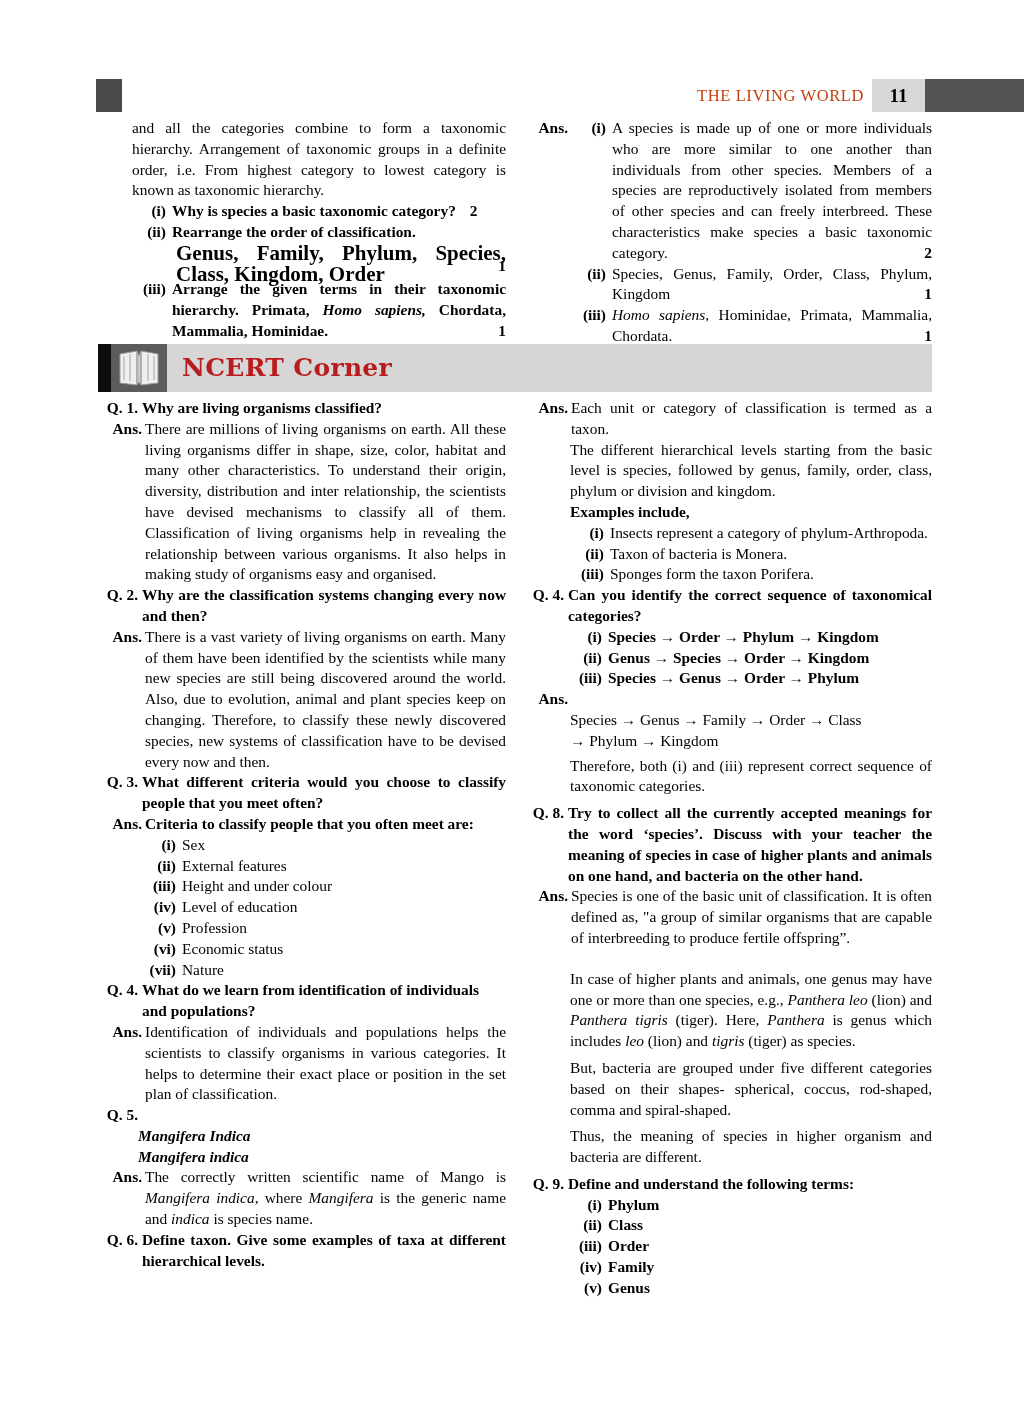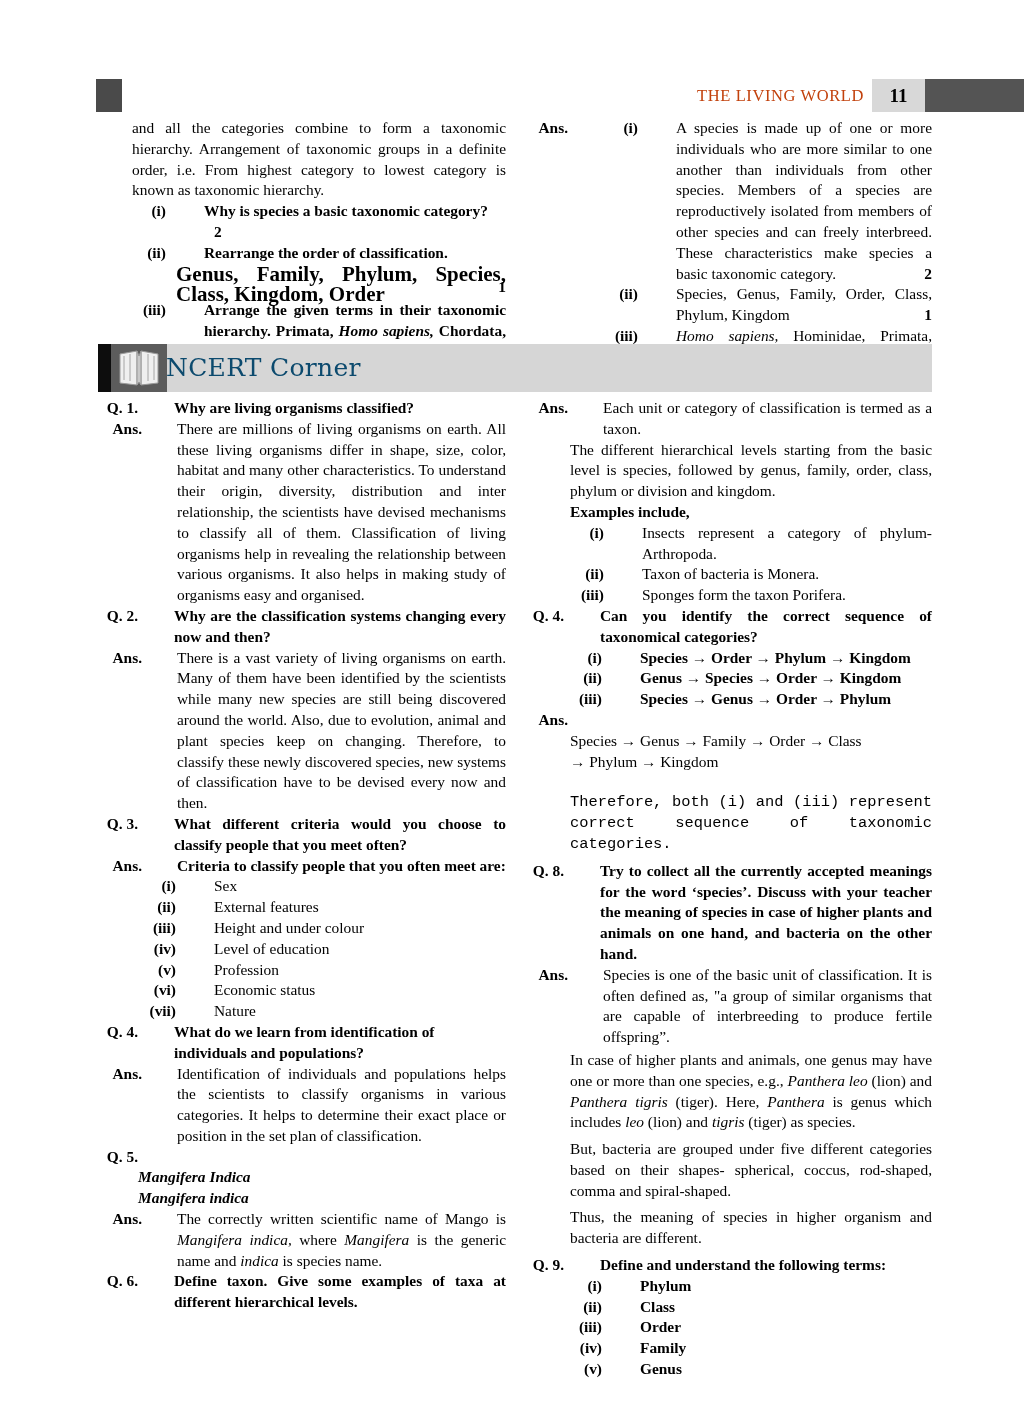--- a/index.html
+++ b/index.html
@@ -86,21 +86,20 @@
   }
   .bold { font-weight: bold; }
   .ital { font-style: italic; }
 
   
   .row {
     display: flex;
     align-items: flex-start;
     font-size: 15.4px;
     line-height: 20.8px;
-    gap: 32px;
   }
   .row .lbl {
     flex: 0 0 auto;
     text-align: right;
     white-space: nowrap;
     font-weight: bold;
   }
   .row .txt {
     flex: 1 1 auto;
     text-align: justify;
@@ -139,27 +138,27 @@
   .ncert-iconbox {
     position: absolute;
     left: 13px;
     top: 0;
     width: 56px;
     height: 48px;
     background: #5c5c5c;
   }
   .ncert-title {
     position: absolute;
-    left: 68px;
+    left: 84px;
     top: 9px;
     font-family: "DejaVu Serif", "Liberation Serif", serif;
-    font-weight: normal;
+    font-weight: bold;
     font-size: 25px;
     letter-spacing: 0.3px;
-    color: #0c4a6e;
+    color: #b91c1c;
   }
 </style>
 </head>
 <body>
 
 <div class="page-header">
   <div class="header-left-block"></div>
   <div class="header-title">THE LIVING WORLD</div>
   <div class="header-pagenum-box"></div>
   <div class="header-pagenum">11</div>
@@ -366,33 +365,33 @@
     </div>
   </div>
   <div class="row">
     <span class="lbl w-answ">Ans.</span>
   </div>
   <div class="indent-blk3">
     <div style="font-size:15.4px;line-height:20.8px;display:flex;justify-content:space-between;">
       <span>Species → Genus → Family → Order → Class</span>
     </div>
     <div style="font-size:15.4px;line-height:20.8px;">→ Phylum → Kingdom</div>
-    <p class="body-text" style="margin-top:20px;font-family:Liberation Mono, monospace;">Therefore, both (i) and (iii) represent correct sequence of taxonomic categories.</p>
+    <p class="body-text" style="margin-top:4px;">Therefore, both (i) and (iii) represent correct sequence of taxonomic categories.</p>
   </div>
 
   <div class="row" style="margin-top:6px;">
     <span class="lbl w-q">Q. 8.</span>
     <span class="txt bold">Try to collect all the currently accepted meanings for the word ‘species’. Discuss with your teacher the meaning of species in case of higher plants and animals on one hand, and bacteria on the other hand.</span>
   </div>
   <div class="row">
     <span class="lbl w-answ">Ans.</span>
     <span class="txt">Species is one of the basic unit of classification. It is often defined as, "a group of similar organisms that are capable of interbreeding to produce fertile offspring”.</span>
   </div>
   <div class="indent-blk3">
-    <p class="body-text" style="margin-top:2px;">
+    <p class="body-text" style="margin-top:20px;">
       <span>In case of higher plants and animals, one genus may have one or more than one species, e.g., </span><span class="ital">Panthera leo</span><span> (lion) and </span><span class="ital">Panthera tigris</span><span> (tiger). Here, </span><span class="ital">Panthera</span><span> is genus which includes </span><span class="ital">leo</span><span> (lion) and </span><span class="ital">tigris</span><span> (tiger) as species.</span>
     </p>
     <p class="body-text" style="margin-top:6px;">But, bacteria are grouped under five different categories based on their shapes- spherical, coccus, rod-shaped, comma and spiral-shaped.</p>
     <p class="body-text" style="margin-top:6px;">Thus, the meaning of species in higher organism and bacteria are different.</p>
   </div>
 
   <div class="row" style="margin-top:6px;">
     <span class="lbl w-q">Q. 9.</span>
     <span class="txt nojust bold">Define and understand the following terms:</span>
   </div>

